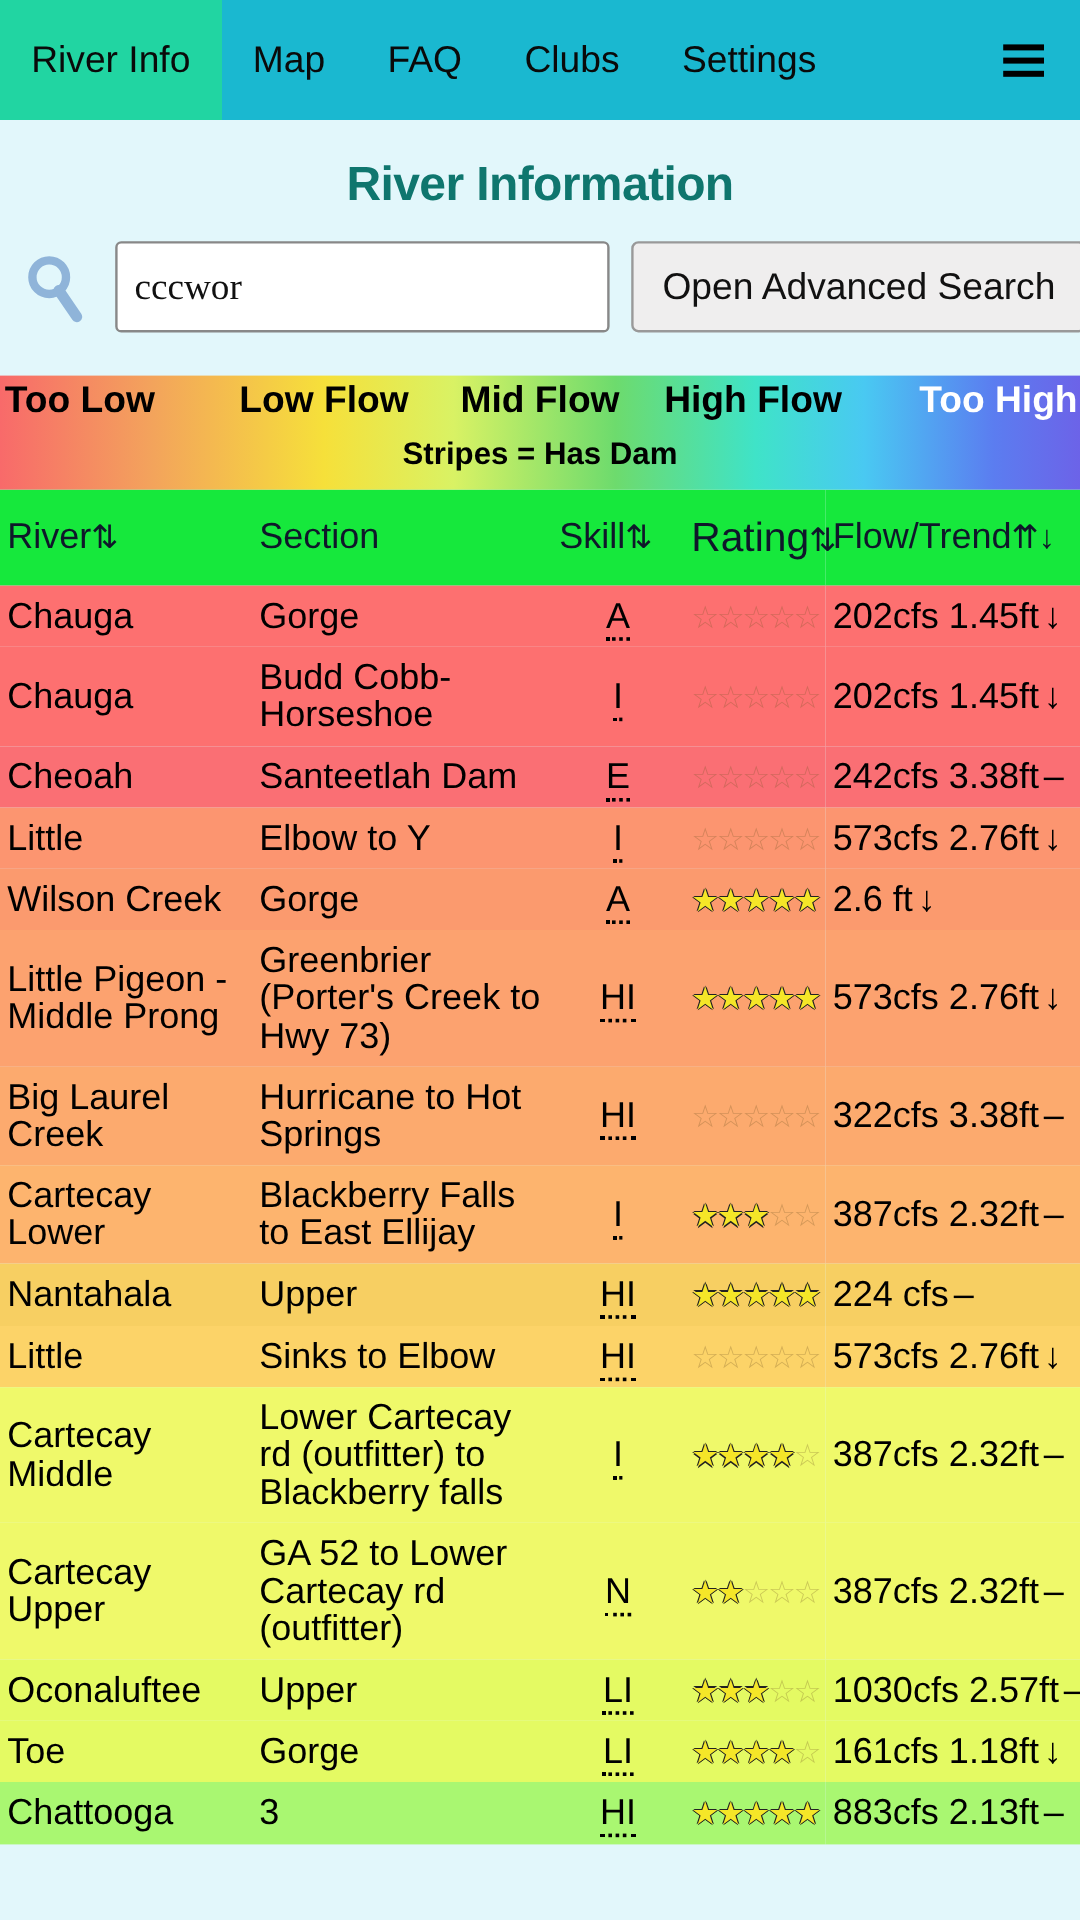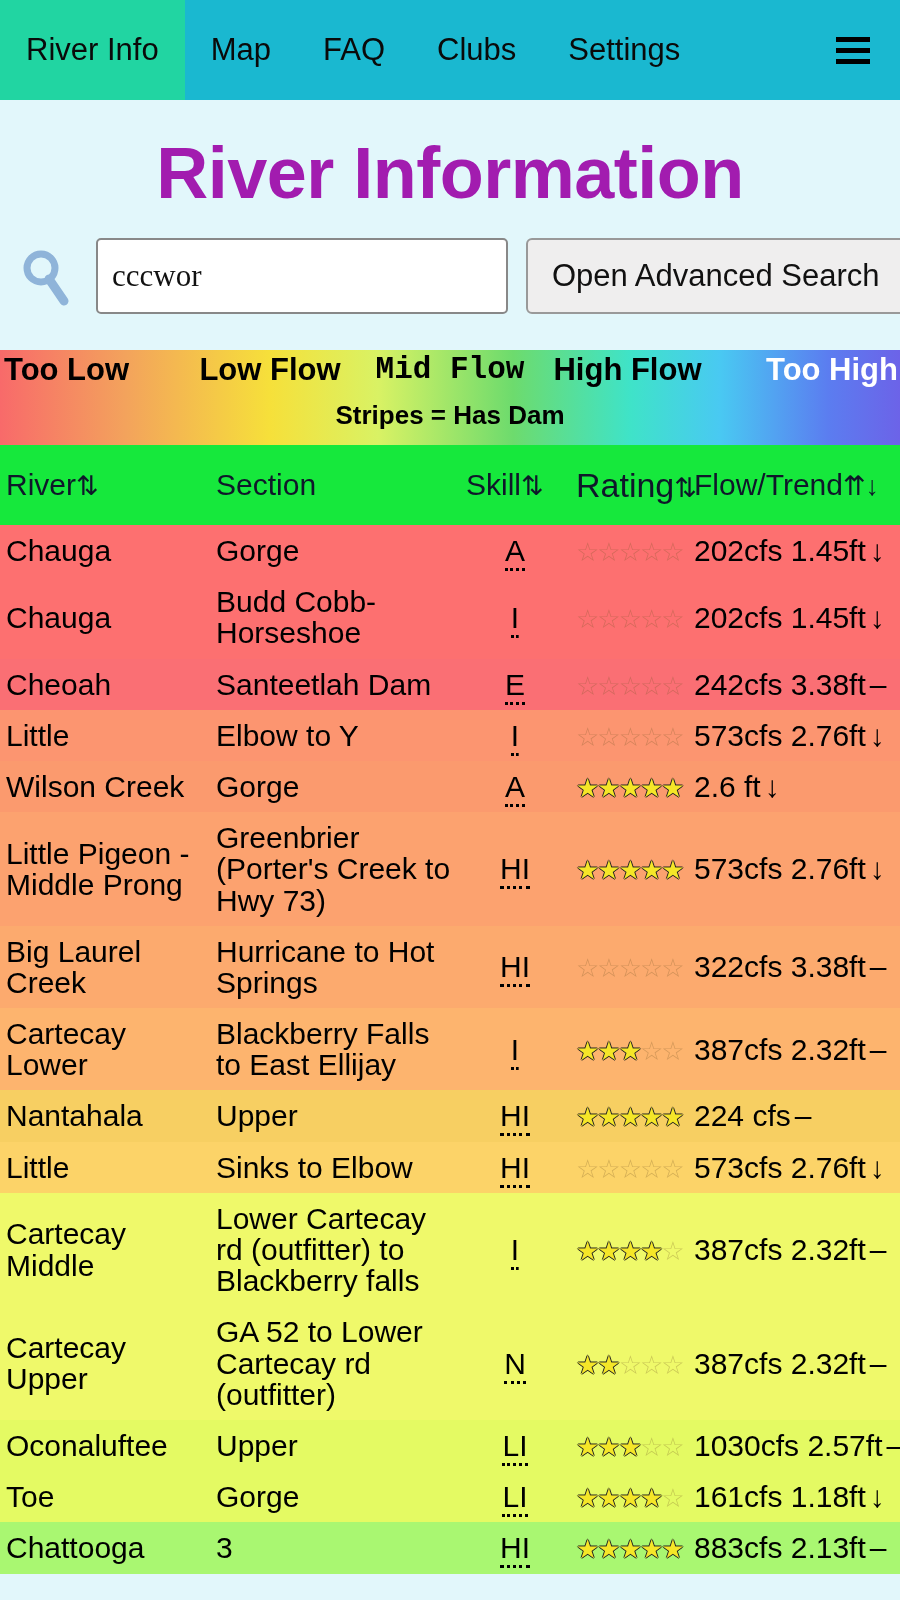--- a/index.html
+++ b/index.html
@@ -40,23 +40,23 @@
   }
   .hamburger span {
     display: block;
     width: 34px; height: 5px;
     background: #000;
   }
 
   
   .page-title {
     text-align: center;
-    font-size: 72px;
+    font-size: 40px;
     font-weight: bold;
-    color: #a21caf;
+    color: #0f766e;
     padding: 32px 0 24px;
     letter-spacing: -0.5px;
   }
 
   
   .search-bar {
     display: flex;
     align-items: center;
     padding: 0 16px 36px 16px;
     gap: 18px;
@@ -116,21 +116,21 @@
   }
   .legend-label {
     font-size: 31px;
     font-weight: bold;
     color: #000;
     white-space: nowrap;
     text-align: center;
   }
   .legend-label.too-low   { flex: 0 0 175px; text-align: left; padding-left: 4px;}
   .legend-label.low-flow  { flex: 0 0 190px; }
-  .legend-label.mid-flow  { flex: 0 0 170px; font-family: Liberation Mono, monospace; }
+  .legend-label.mid-flow  { flex: 0 0 170px; }
   .legend-label.high-flow { flex: 0 0 185px; }
   .legend-label.too-high  { flex: 1; color: #ffffff; text-align: right; padding-right: 2px; }
   .legend-sub {
     text-align: center;
     font-size: 26px;
     font-weight: bold;
     color: #000;
     margin-top: -2px;
   }
 

